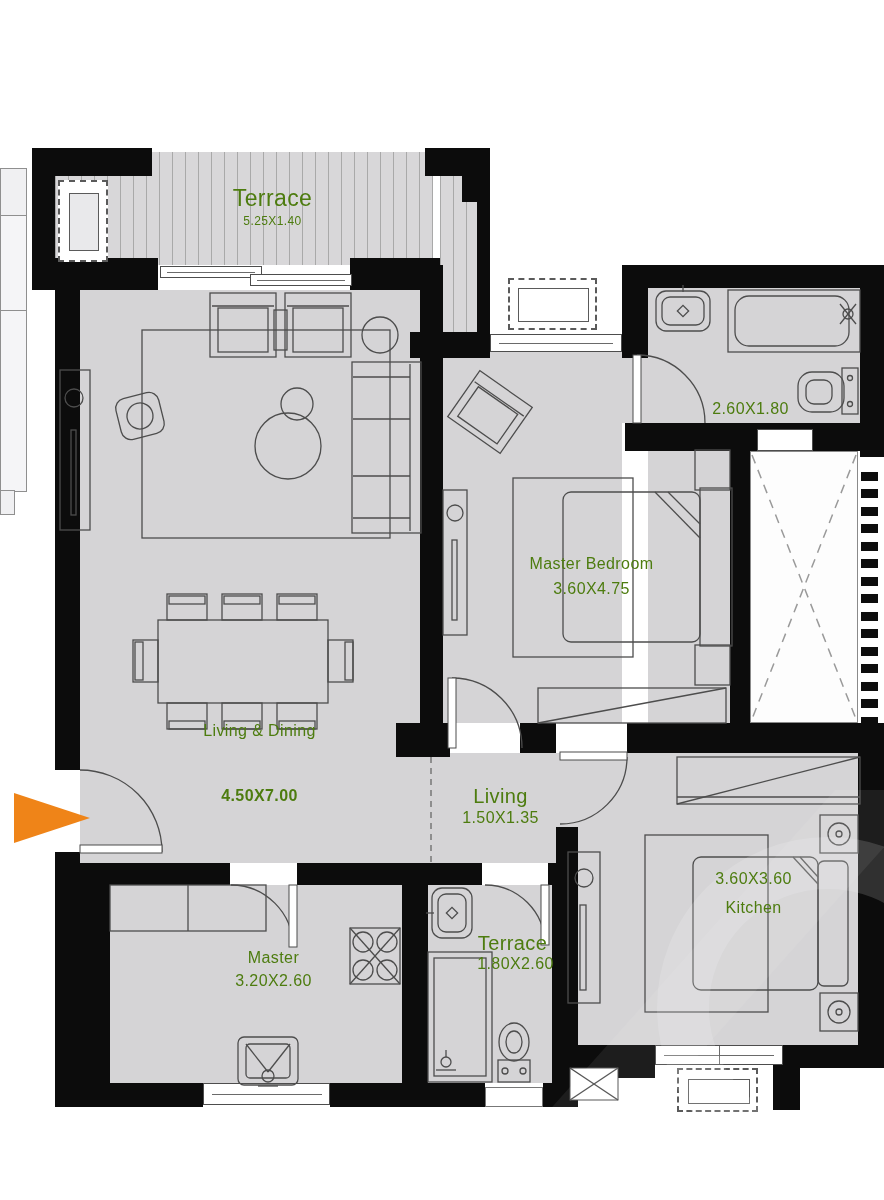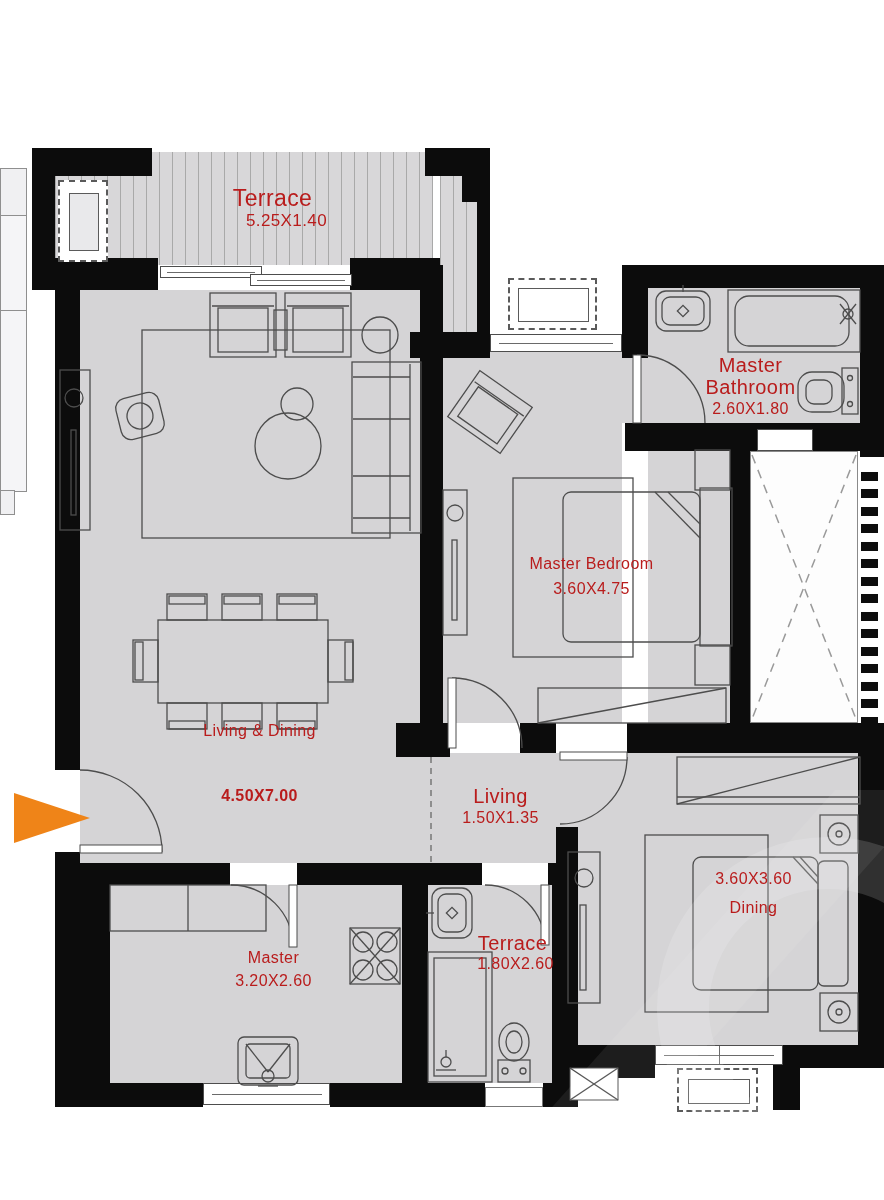--- a/index.html
+++ b/index.html
@@ -12,22 +12,22 @@
   .ext{position:absolute;background:#ffffff;}
   .win{position:absolute;background:#ffffff;border:1px solid #4d4d4d;box-sizing:border-box;}
   .win .mid{position:absolute;left:6%;right:6%;top:50%;border-top:1px solid #6a6a6a;}
   .win .vdiv{position:absolute;top:0;bottom:0;left:50%;border-left:1px solid #6a6a6a;}
   .planter{position:absolute;border:2px dashed #5a5a5a;box-sizing:border-box;background:#fff;}
   .planter .inner{position:absolute;border:1.5px solid #5a5a5a;background:#e9e9eb;}
   .neigh{position:absolute;background:#f0f0f2;border:1px solid #8f8f8f;box-sizing:border-box;}
   .sqstrip{position:absolute;background:#ffffff;
       background-image:repeating-linear-gradient(to bottom,#0c0c0c 0 9px,transparent 9px 17.5px);}
   .shaft{position:absolute;background:#fdfdfd;border:1px solid #8a8a8a;box-sizing:border-box;}
-  .lbl{position:absolute;transform:translate(-50%,-50%);color:#b91c1c;white-space:nowrap;
-       text-align:center;letter-spacing:.4px;padding-left:13px;}
+  .lbl{position:absolute;transform:translate(-50%,-50%);color:#4d7c0f;white-space:nowrap;
+       text-align:right;letter-spacing:.4px;padding-left:13px;}
   .rn{font-size:16px;}
   .rd{font-size:16px;}
   .rn-wrap{white-space:normal;width:140px;line-height:22px;font-size:20px;}
   svg.overlay{position:absolute;left:0;top:0;pointer-events:none;}
   .f-stroke{stroke:#4d4d4d;stroke-width:1.3;fill:none;}
 </style>
 </head>
 <body>
 
 <div id="plan">
@@ -328,36 +328,35 @@
       <line class="f-stroke" x1="618" y1="1068" x2="570" y2="1100"></line>
     </g>
 
     <g>
       <circle cx="828" cy="1008" r="145" fill="none" stroke="rgba(255,255,255,0.15)" stroke-width="52"></circle>
       <polygon points="545,1115 645,1115 935,790 835,790" fill="rgba(255,255,255,0.07)"></polygon>
     </g>
   </svg>
 
   <div class="lbl rn" style="left:266px;top:198px;font-size:23px;">Terrace</div>
-  <div class="lbl rd" style="left:280px;top:221px;font-size:17px;">5.25X1.40</div>
+  <div class="lbl rd" style="left:266px;top:221px;font-size:12px;">5.25X1.40</div>
 
   <div class="lbl rn" style="left:253px;top:731px;">Living &amp; Dining</div>
   <div class="lbl rd" style="left:253px;top:796px;font-weight:bold;">4.50X7.00</div>
 
   <div class="lbl rn" style="left:585px;top:564px;">Master Bedroom</div>
   <div class="lbl rd" style="left:585px;top:589px;">3.60X4.75</div>
 
-  <div class="lbl rn-wrap" style="left:744px;top:376px;">Master Bathroom</div>
   <div class="lbl rd" style="left:744px;top:409px;">2.60X1.80</div>
 
   <div class="lbl rn" style="left:494px;top:796px;font-size:20px;">Living</div>
   <div class="lbl rd" style="left:494px;top:818px;">1.50X1.35</div>
 
   <div class="lbl rn" style="left:267px;top:958px;">Master</div>
   <div class="lbl rd" style="left:267px;top:981px;">3.20X2.60</div>
 
   <div class="lbl rn" style="left:506px;top:943px;font-size:20px;">Terrace</div>
   <div class="lbl rd" style="left:509px;top:964px;">1.80X2.60</div>
 
-  <div class="lbl rn" style="left:747px;top:908px;">Dining</div>
+  <div class="lbl rn" style="left:747px;top:908px;">Kitchen</div>
   <div class="lbl rd" style="left:747px;top:879px;">3.60X3.60</div>
 
 </div>
 
 </body></html>

